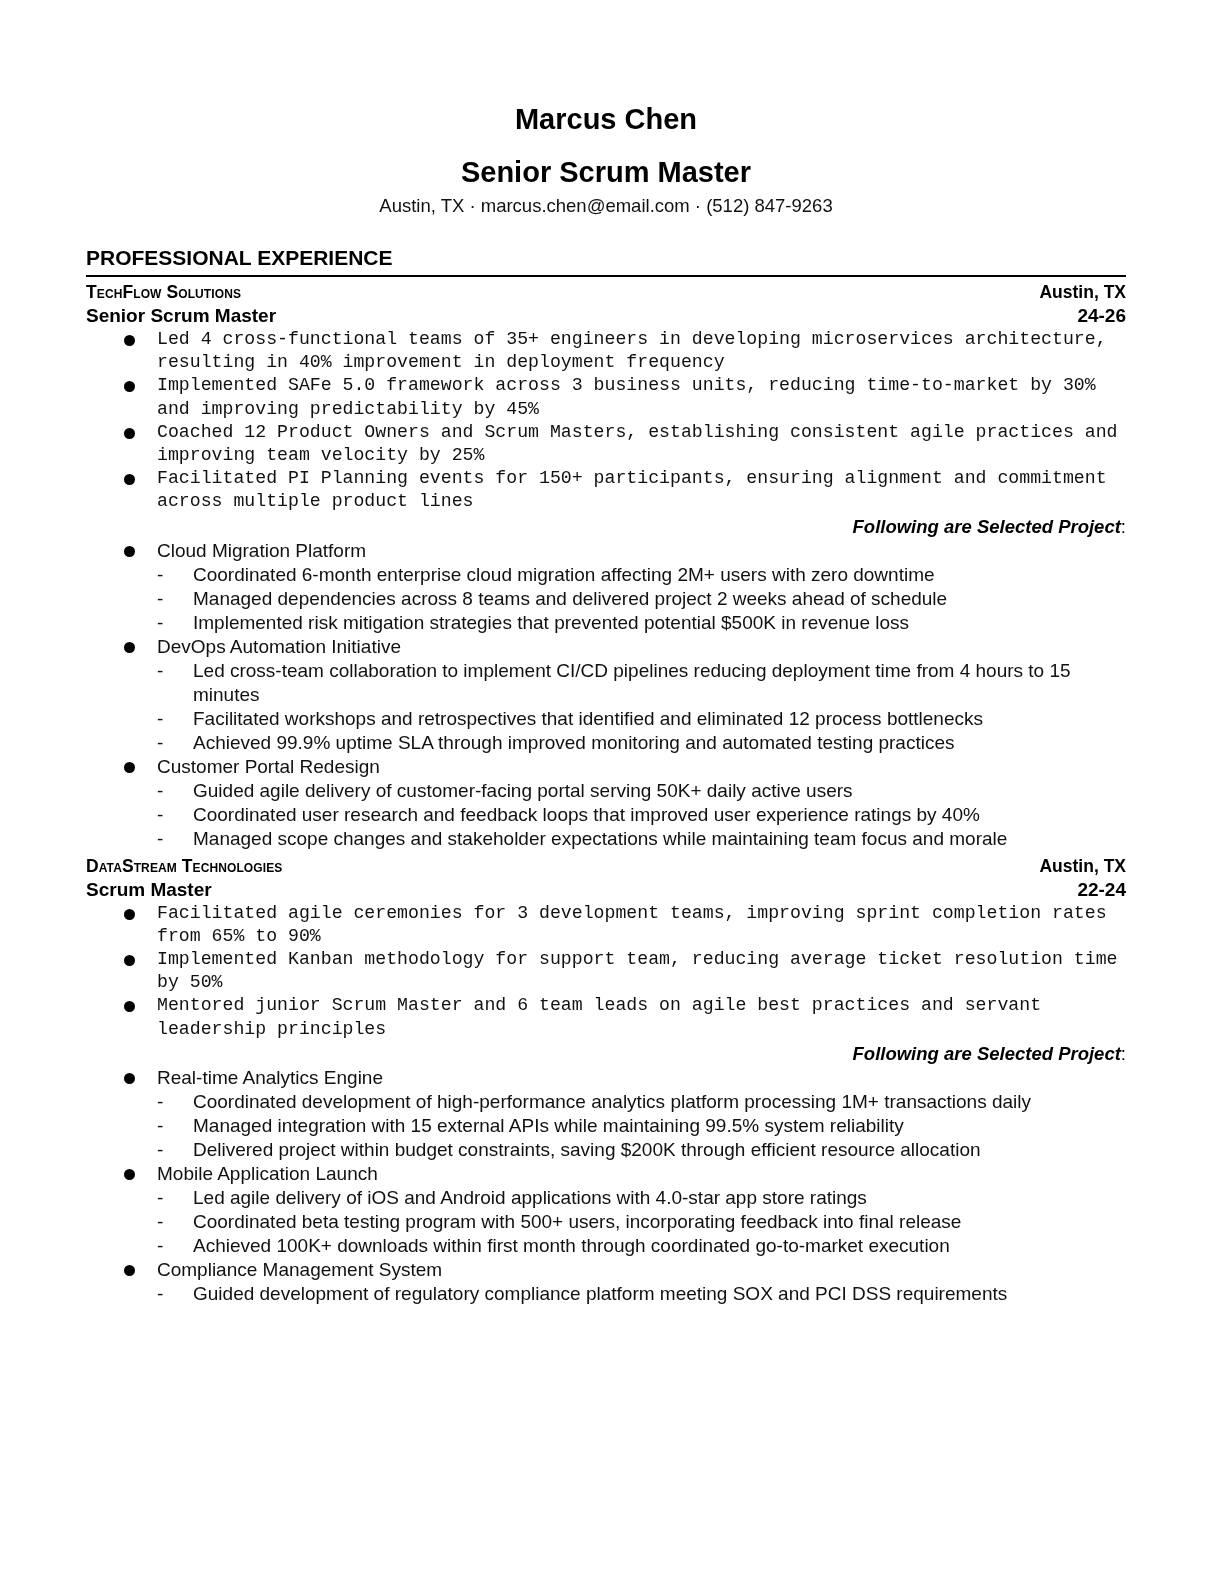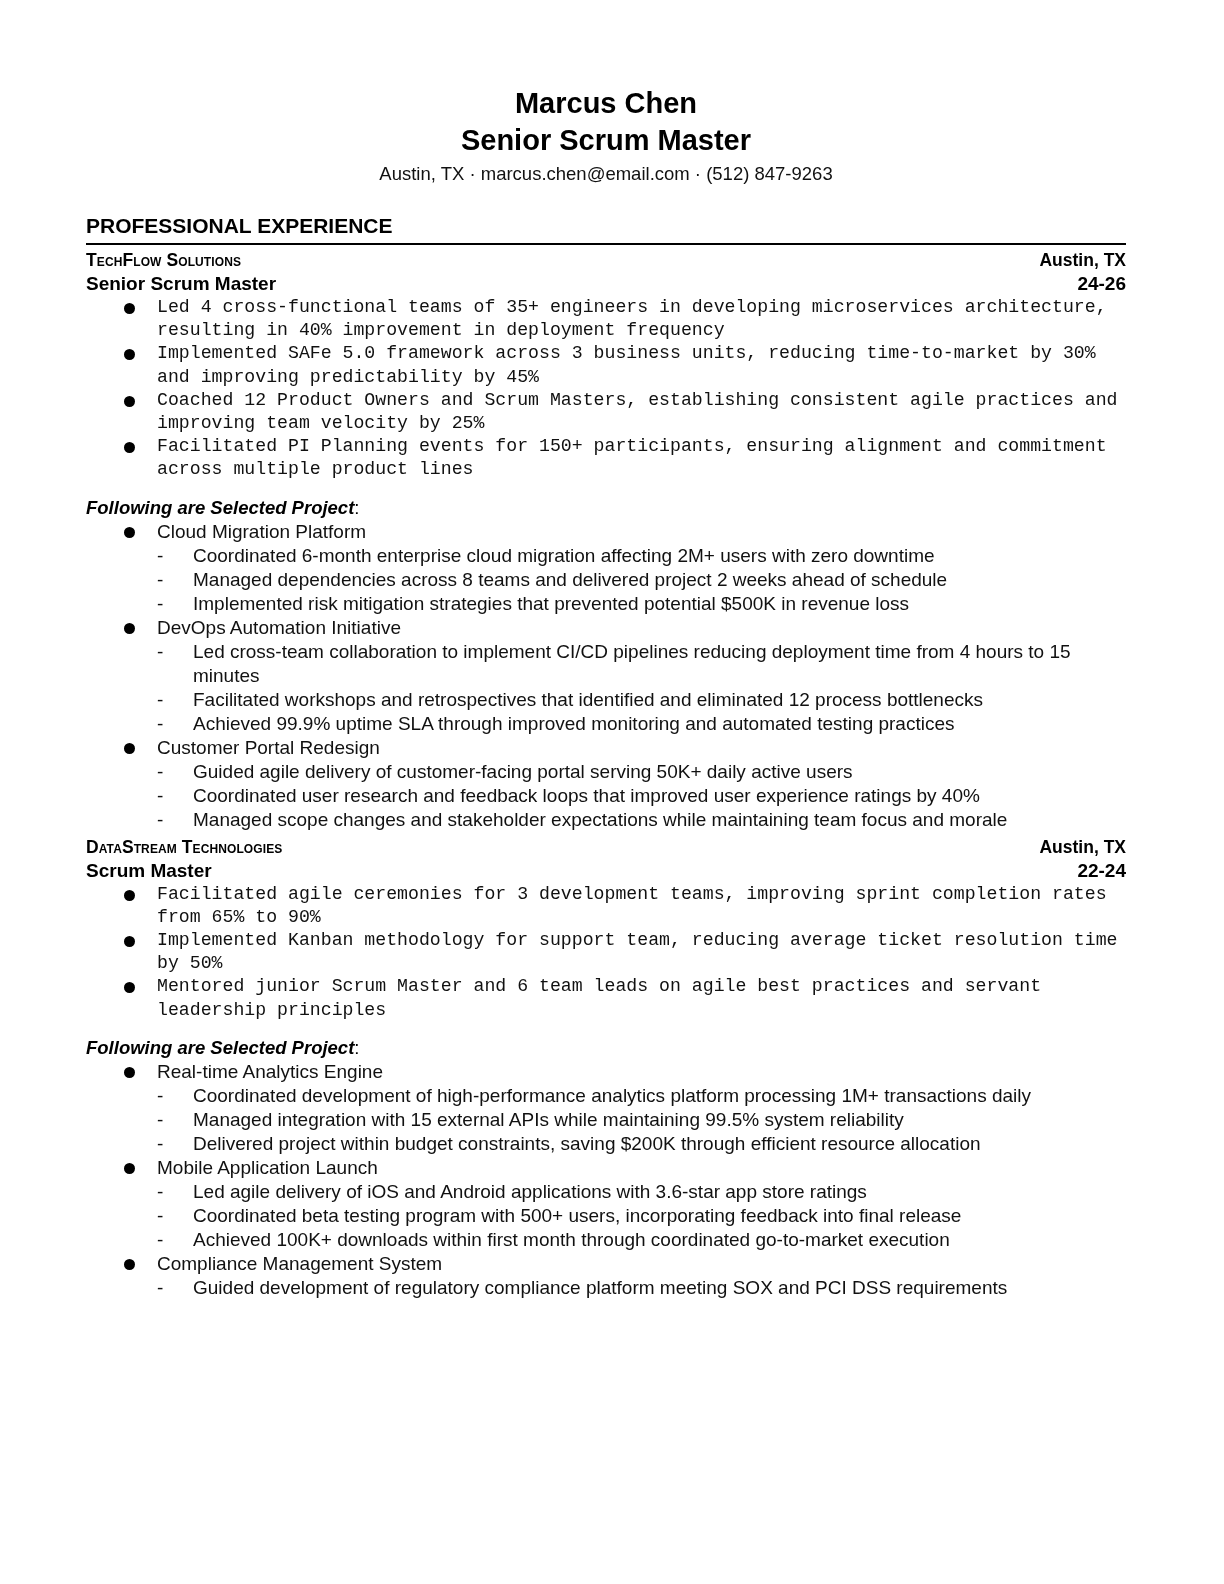--- a/index.html
+++ b/index.html
@@ -1,30 +1,30 @@
 <!DOCTYPE html>
 <html><head>
 <meta charset="utf-8">
 <style>
   html, body { margin: 0; padding: 0; background: #ffffff; }
   body { width: 1224px; height: 1584px; position: relative; overflow: hidden; color: #000; font-family: "Liberation Sans", "DejaVu Sans", sans-serif; }
   .page { position: absolute; left: 86px; top: 84px; width: 1040px; }
   .header { text-align: center; }
-  .name { font-size: 29px; font-weight: bold; line-height: 38px; margin: 0; }
+  .name { font-size: 29px; font-weight: bold; line-height: 38px; margin: 16px; }
   .title { font-size: 29px; font-weight: bold; line-height: 36px; margin: 0; }
   .contact { font-size: 18.5px; line-height: 26px; color: #111; margin-top: 3px; }
   .section-title { font-size: 21px; font-weight: bold; line-height: 26px; margin-top: 26px; border-bottom: 2px solid #000; padding-bottom: 4px; }
   .row { display: flex; justify-content: space-between; align-items: baseline; font-weight: bold; }
   .company-row { font-size: 17.5px; line-height: 24px; margin-top: 3px; gap: 18px; }
   .company { font-variant: small-caps; letter-spacing: 0.1px; }
   .role-row { font-size: 19px; line-height: 24px; }
   ul { margin: 0; padding: 0; list-style: none; }
   .bullets > li { position: relative; padding-left: 71px; font-size: 18.2px; line-height: 23.2px; color: #111; font-family: Liberation Mono, monospace; }
   .bullets > li .dot { position: absolute; left: 38px; top: 7px; width: 11px; height: 11px; border-radius: 50%; background: #000; }
-  .projects-label { font-size: 18.5px; line-height: 24px; font-weight: bold; font-style: italic; margin-top: 14px; }
+  .projects-label { font-size: 18.5px; line-height: 24px; font-weight: bold; font-style: italic; margin-top: 1px; text-align: right; }
   .projects-label .colon { font-weight: normal; font-style: normal; }
   .projects > li { position: relative; padding-left: 71px; font-size: 19px; line-height: 24px; color: #111; }
   .projects > li .dot { position: absolute; left: 38px; top: 7px; width: 11px; height: 11px; border-radius: 50%; background: #000; }
   .projects > li.gap { }
   .subs > li { position: relative; padding-left: 36px; font-size: 19px; line-height: 24px; color: #111; }
   .subs > li .dash { position: absolute; left: 0; top: 0; }
   .job { margin-bottom: 0; }
 </style>
 </head>
 <body>
@@ -107,21 +107,21 @@
             <ul class="subs">
               <li><span class="dash">-</span><span>Coordinated development of high-performance analytics platform processing 1M+ transactions daily</span></li>
               <li><span class="dash">-</span><span>Managed integration with 15 external APIs while maintaining 99.5% system reliability</span></li>
               <li><span class="dash">-</span><span>Delivered project within budget constraints, saving $200K through efficient resource allocation</span></li>
             </ul>
           </li>
           <li>
             <span class="dot"></span>
             <div>Mobile Application Launch</div>
             <ul class="subs">
-              <li><span class="dash">-</span><span>Led agile delivery of iOS and Android applications with 3.6-star app store ratings</span></li>
+              <li><span class="dash">-</span><span>Led agile delivery of iOS and Android applications with 4.0-star app store ratings</span></li>
               <li><span class="dash">-</span><span>Coordinated beta testing program with 500+ users, incorporating feedback into final release</span></li>
               <li><span class="dash">-</span><span>Achieved 100K+ downloads within first month through coordinated go-to-market execution</span></li>
             </ul>
           </li>
           <li class="gap">
             <span class="dot"></span>
             <div>Compliance Management System</div>
             <ul class="subs">
               <li><span class="dash">-</span><span>Guided development of regulatory compliance platform meeting SOX and PCI DSS requirements</span></li>
             </ul>

